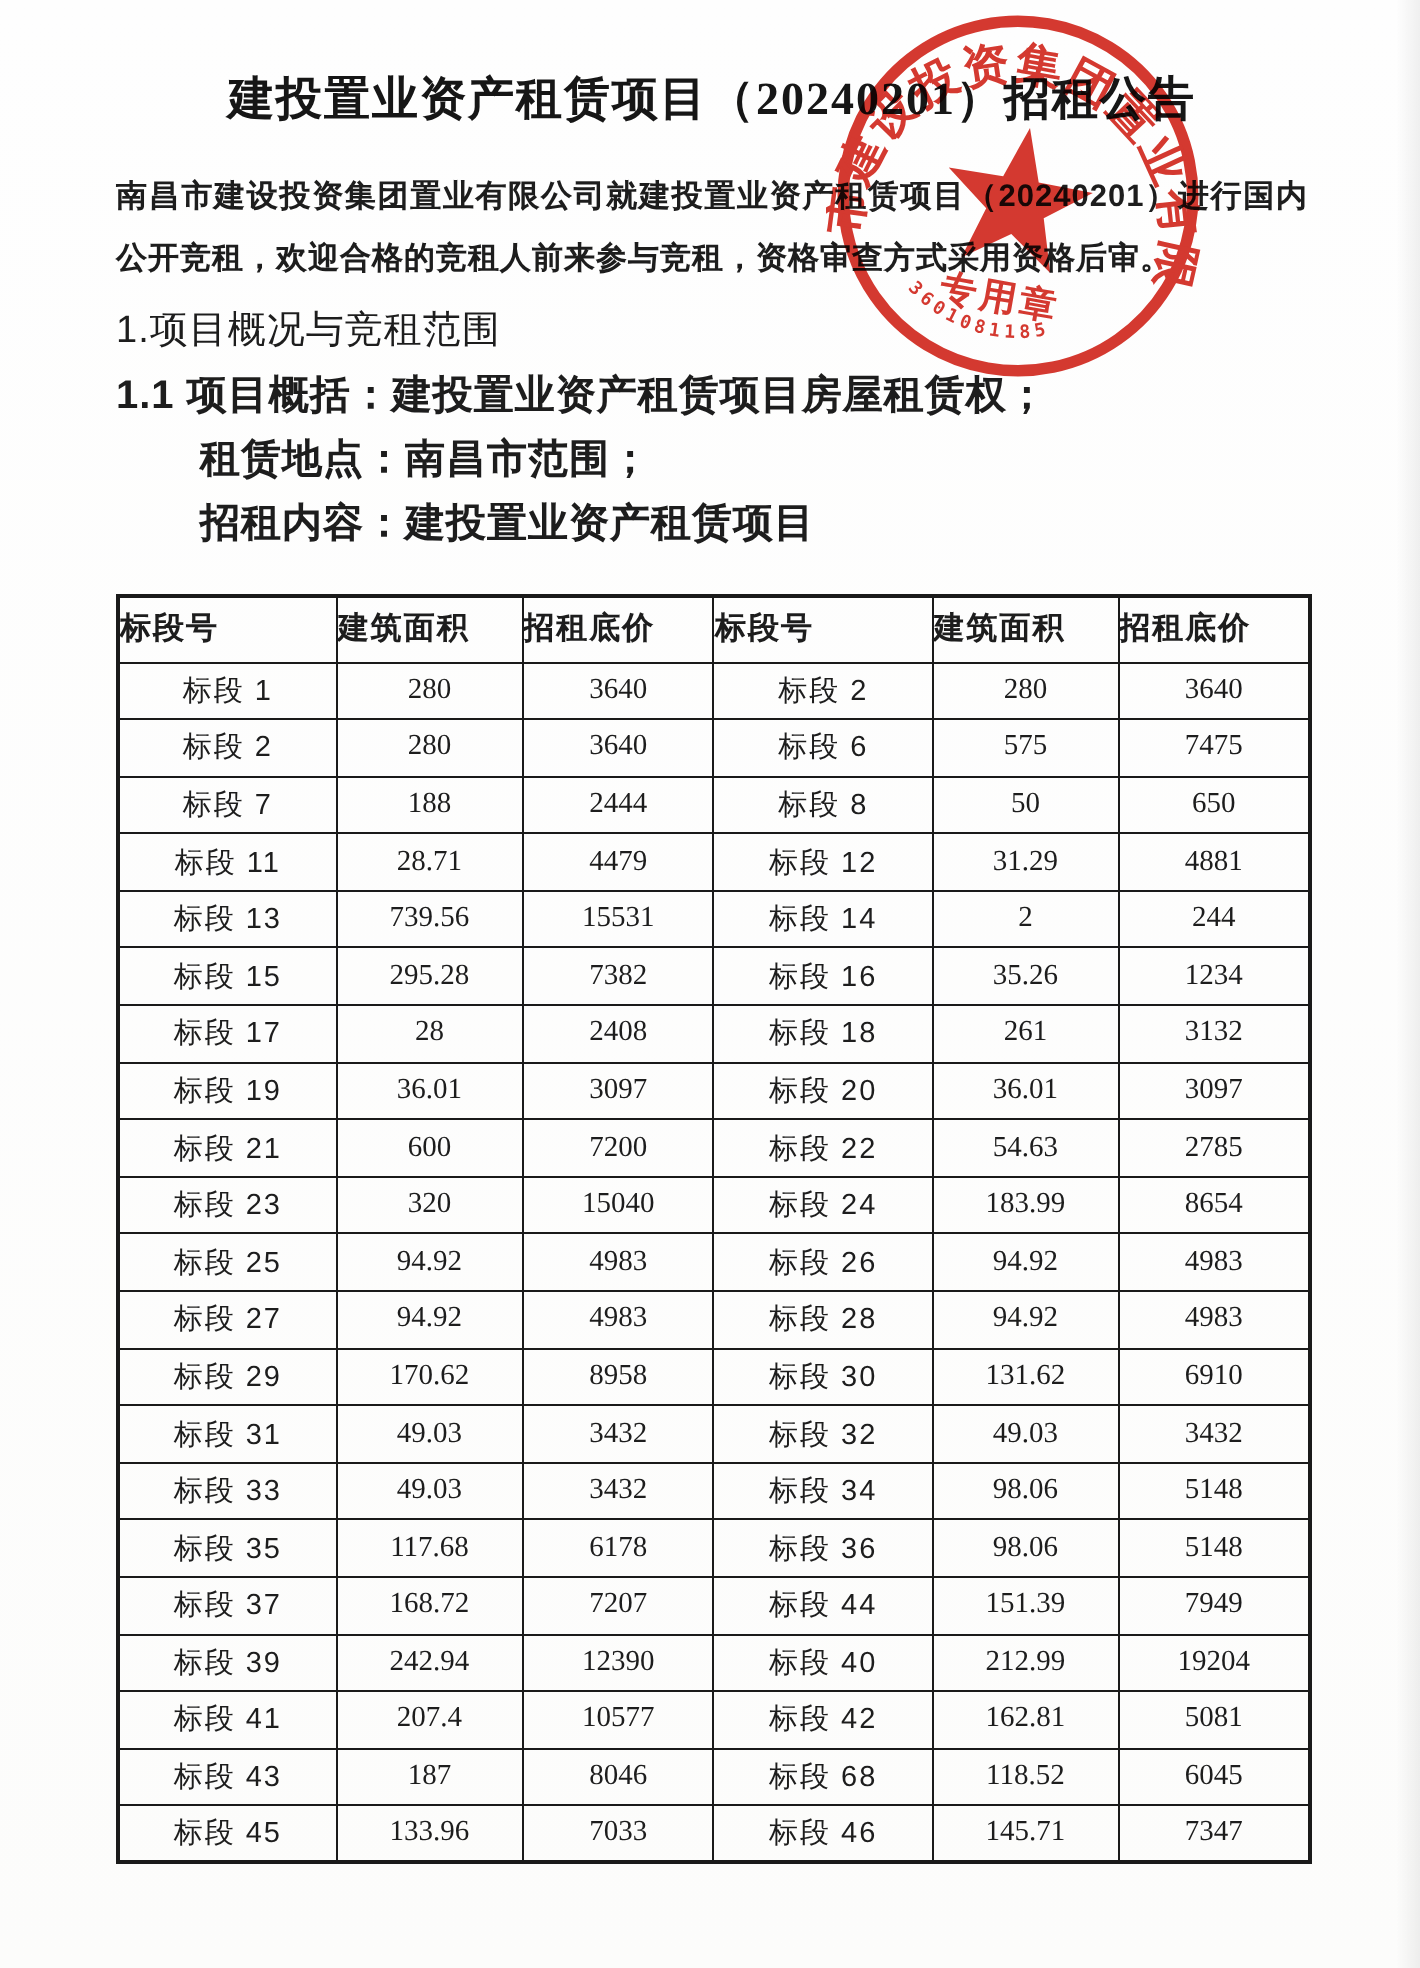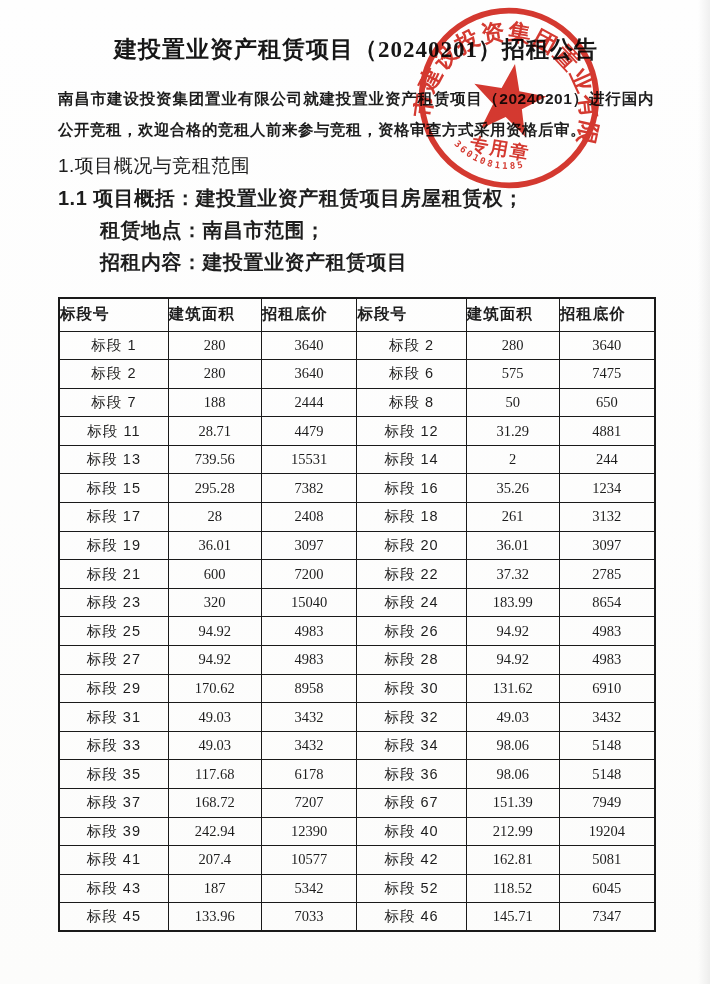--- a/index.html
+++ b/index.html
@@ -201,21 +201,21 @@
               <td class="c-num">3097</td>
               <td class="c-lot">标段 20</td>
               <td class="c-num">36.01</td>
               <td class="c-num">3097</td>
             </tr>
             <tr>
               <td class="c-lot">标段 21</td>
               <td class="c-num">600</td>
               <td class="c-num">7200</td>
               <td class="c-lot">标段 22</td>
-              <td class="c-num">37.32</td>
+              <td class="c-num">54.63</td>
               <td class="c-num">2785</td>
             </tr>
             <tr>
               <td class="c-lot">标段 23</td>
               <td class="c-num">320</td>
               <td class="c-num">15040</td>
               <td class="c-lot">标段 24</td>
               <td class="c-num">183.99</td>
               <td class="c-num">8654</td>
             </tr>
@@ -264,21 +264,21 @@
               <td class="c-num">117.68</td>
               <td class="c-num">6178</td>
               <td class="c-lot">标段 36</td>
               <td class="c-num">98.06</td>
               <td class="c-num">5148</td>
             </tr>
             <tr>
               <td class="c-lot">标段 37</td>
               <td class="c-num">168.72</td>
               <td class="c-num">7207</td>
-              <td class="c-lot">标段 67</td>
+              <td class="c-lot">标段 44</td>
               <td class="c-num">151.39</td>
               <td class="c-num">7949</td>
             </tr>
             <tr>
               <td class="c-lot">标段 39</td>
               <td class="c-num">242.94</td>
               <td class="c-num">12390</td>
               <td class="c-lot">标段 40</td>
               <td class="c-num">212.99</td>
               <td class="c-num">19204</td>
@@ -287,22 +287,22 @@
               <td class="c-lot">标段 41</td>
               <td class="c-num">207.4</td>
               <td class="c-num">10577</td>
               <td class="c-lot">标段 42</td>
               <td class="c-num">162.81</td>
               <td class="c-num">5081</td>
             </tr>
             <tr>
               <td class="c-lot">标段 43</td>
               <td class="c-num">187</td>
-              <td class="c-num">5342</td>
-              <td class="c-lot">标段 52</td>
+              <td class="c-num">8046</td>
+              <td class="c-lot">标段 68</td>
               <td class="c-num">118.52</td>
               <td class="c-num">6045</td>
             </tr>
             <tr>
               <td class="c-lot">标段 45</td>
               <td class="c-num">133.96</td>
               <td class="c-num">7033</td>
               <td class="c-lot">标段 46</td>
               <td class="c-num">145.71</td>
               <td class="c-num">7347</td>

